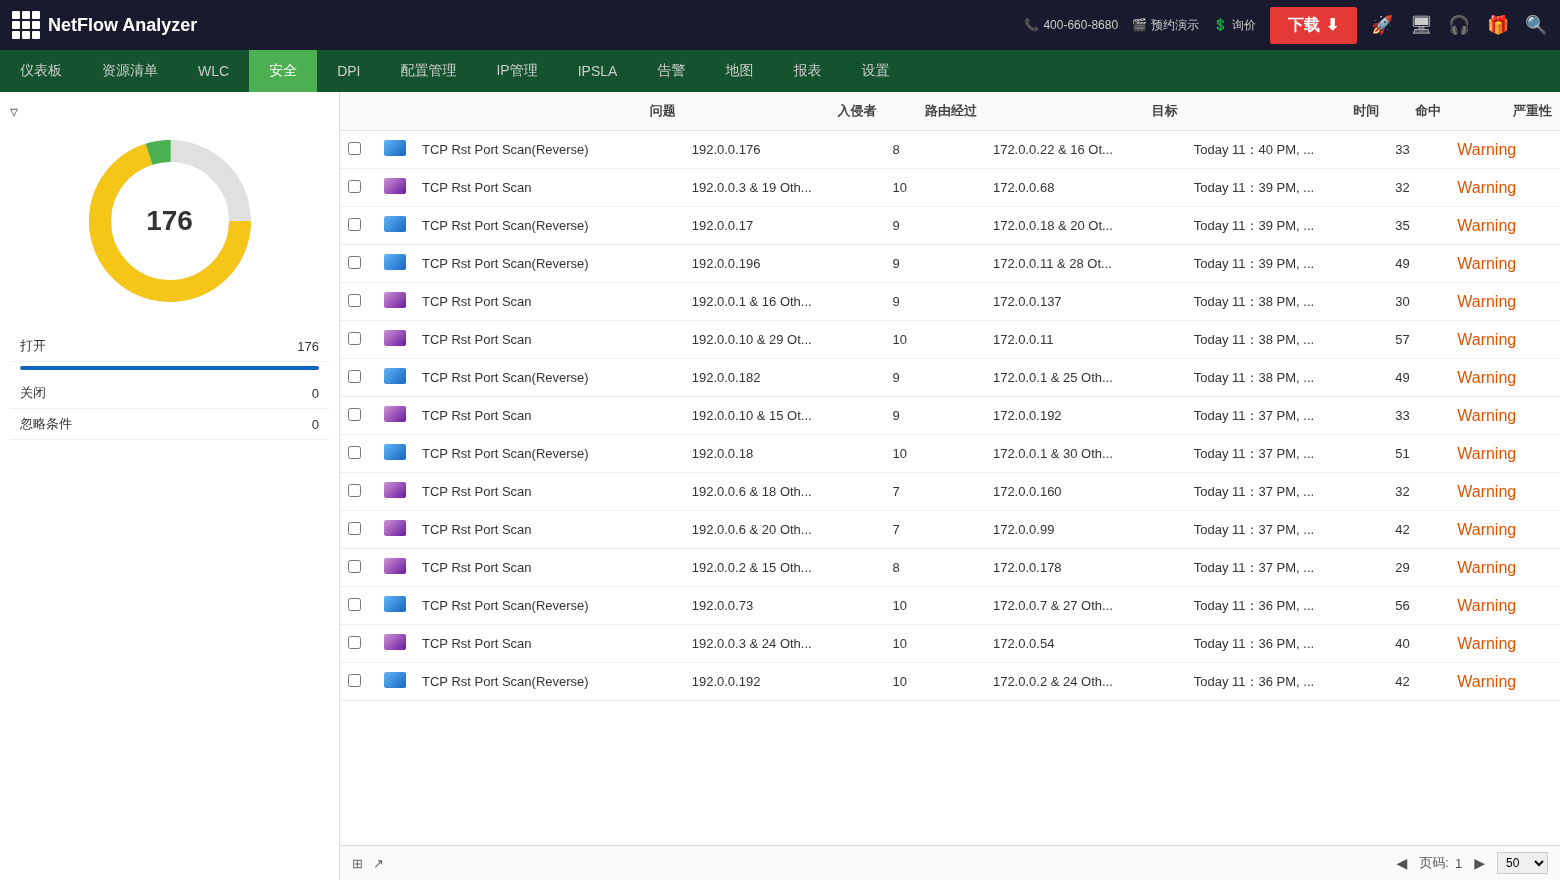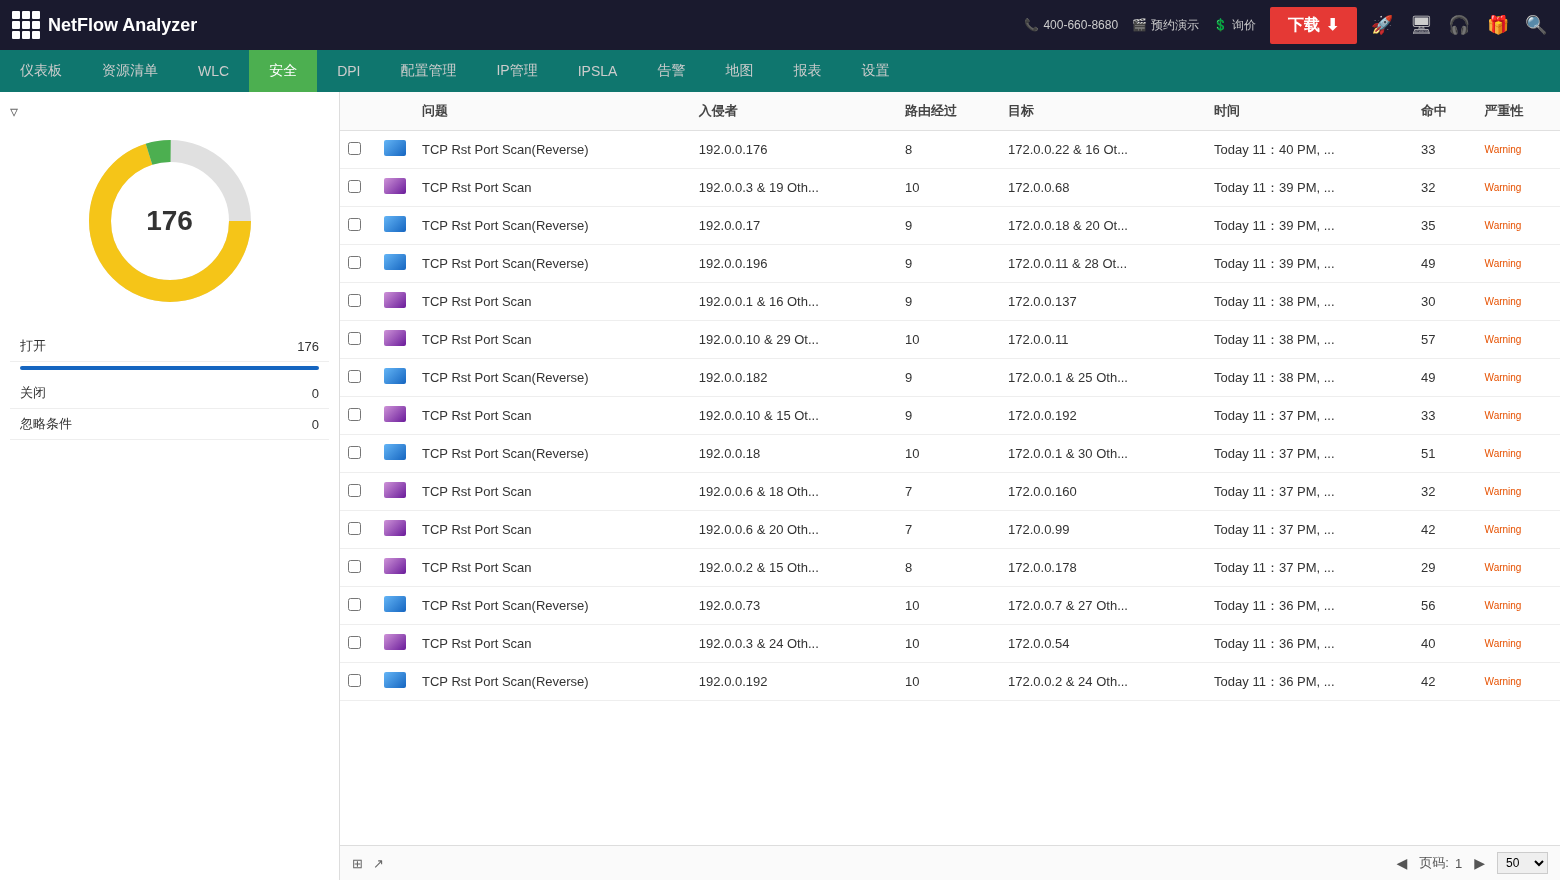--- a/index.html
+++ b/index.html
@@ -61,21 +61,21 @@
       align-items: center;
       color: #ccc;
       font-size: 18px;
     }
     .topbar-icon { cursor: pointer; }
 
     
     .navbar {
       display: flex;
       align-items: center;
-      background: #0f766e;
+      background: #14532d;
       height: 42px;
       padding: 0 0;
       text-align: right;
     }
     .nav-item {
       color: #ccc;
       padding: 0 20px;
       height: 42px;
       display: flex;
       align-items: center;
@@ -206,40 +206,40 @@
       background: white;
     }
     table {
       width: 100%;
       border-collapse: collapse;
       font-size: 13px;
     }
     thead th {
       background: #fafafa;
       padding: 10px 8px;
-      text-align: left;
+      text-align: right;
       font-weight: 600;
       color: #444;
       border-bottom: 1px solid #e0e0e0;
       white-space: nowrap;
     }
     tbody tr {
       border-bottom: 1px solid #eee;
     }
     tbody td {
       padding: 9px 8px;
       color: #333;
       vertical-align: middle;
       white-space: nowrap;
     }
     .cb-col { width: 36px; }
     .icon-col { width: 36px; }
     .warning-badge {
       color: #e65100;
-      font-size: 10px;
+      font-size: 16px;
     }
     .icon-reverse {
       background: linear-gradient(135deg, #64b5f6 0%, #1565c0 100%);
       border-radius: 2px;
       width: 22px;
       height: 16px;
       display: inline-block;
     }
     .icon-normal {
       background: linear-gradient(135deg, #ce93d8 0%, #6a1b9a 100%);

